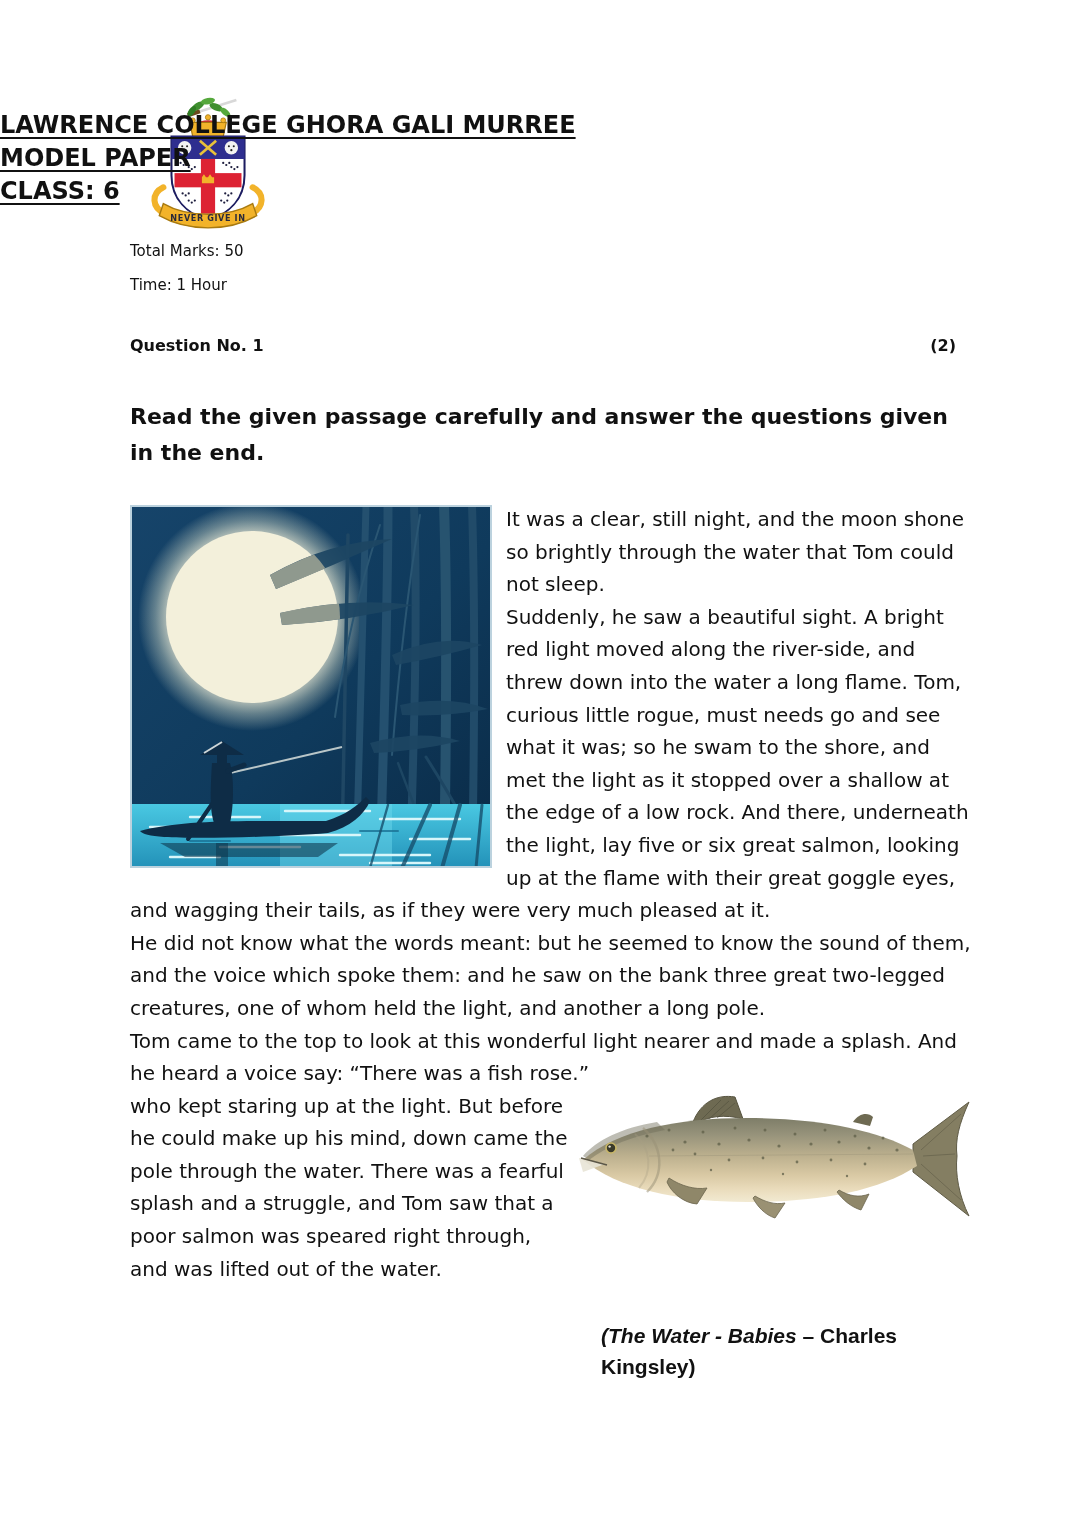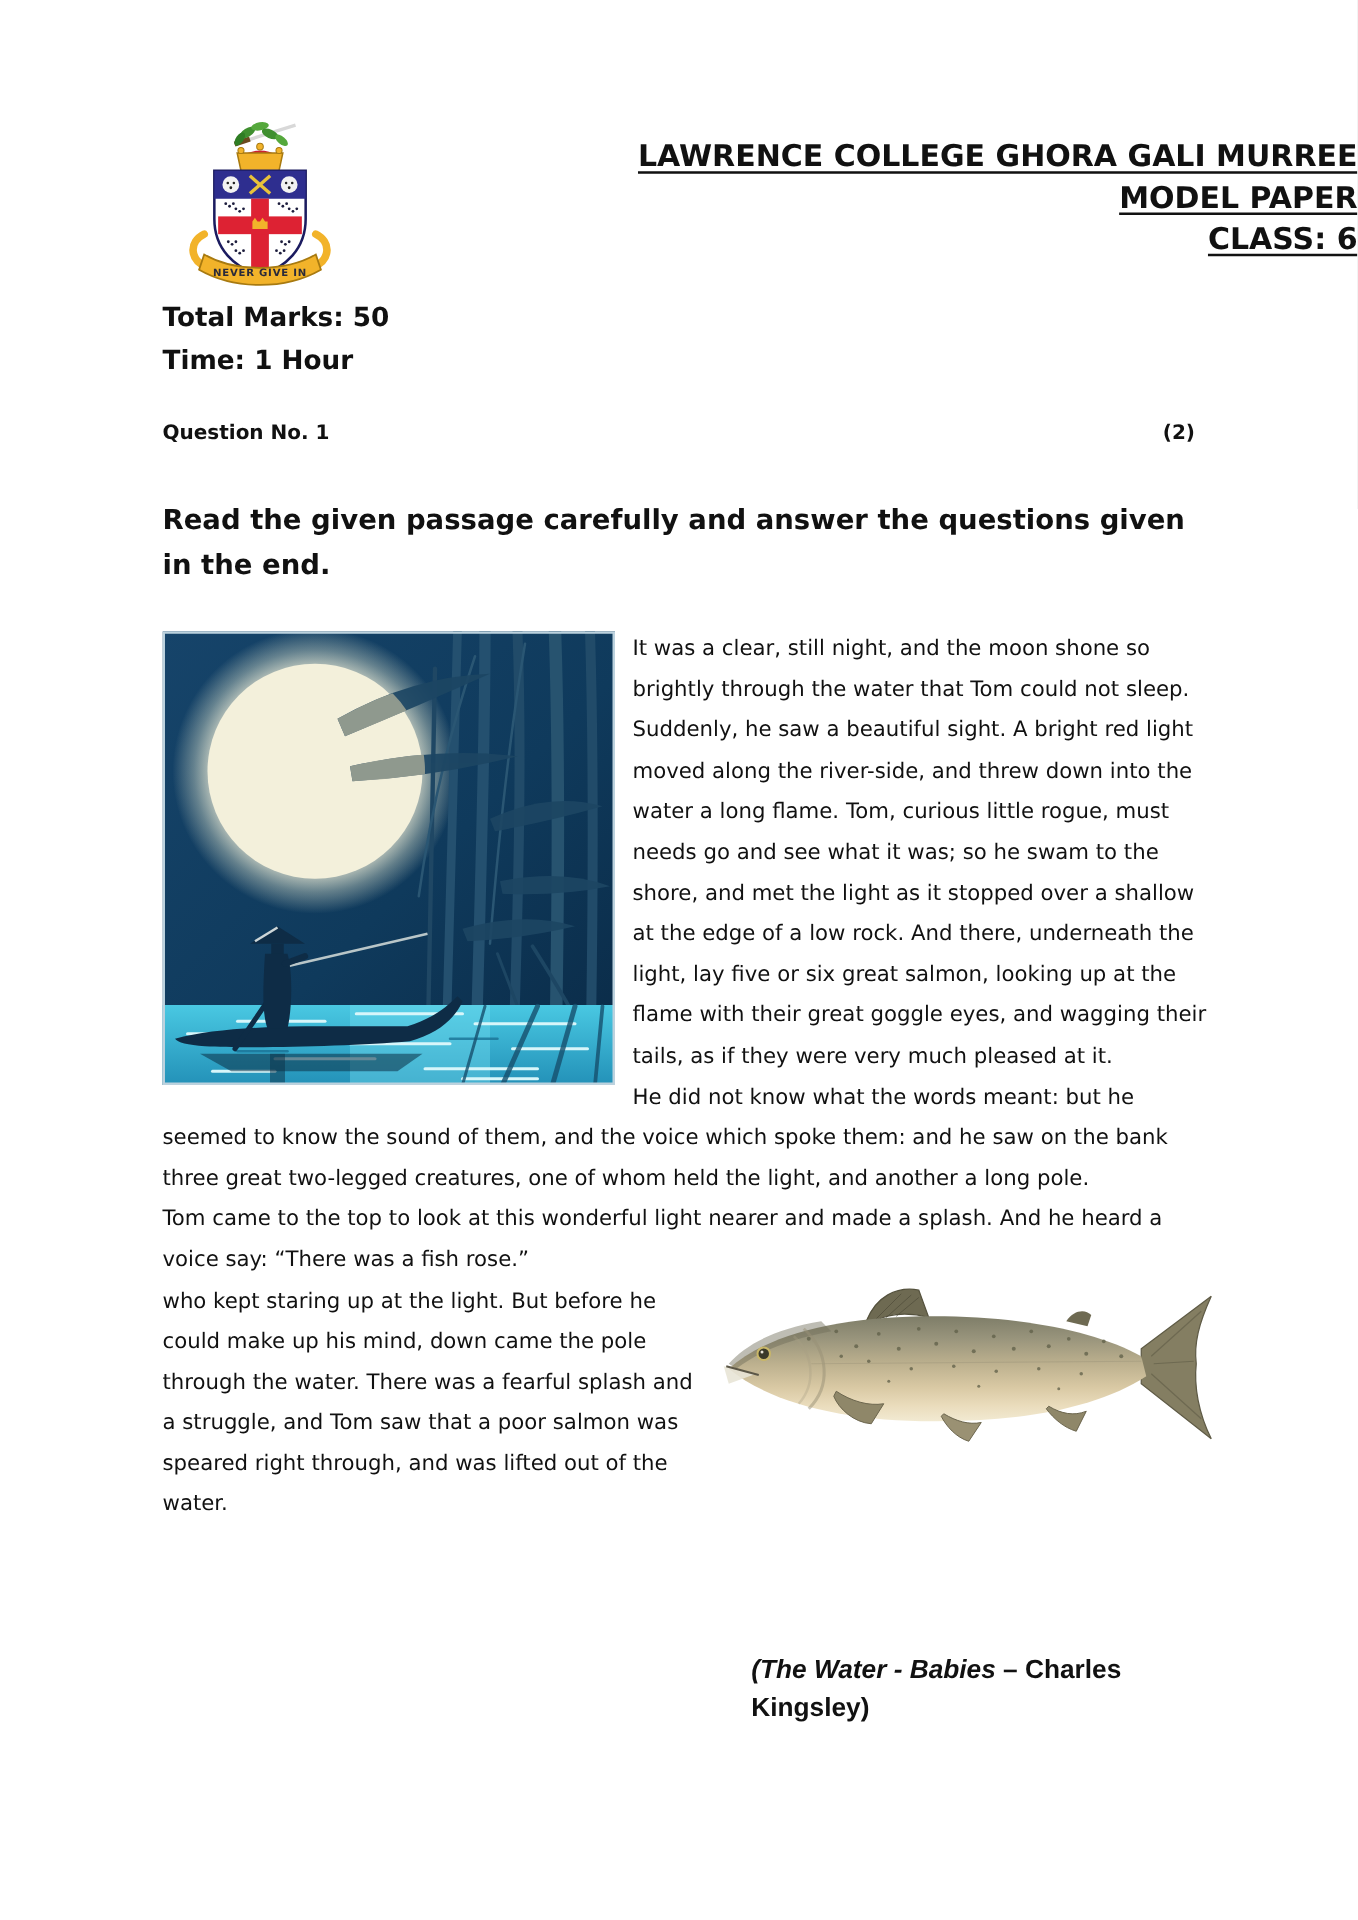--- a/index.html
+++ b/index.html
@@ -3,37 +3,37 @@
 <meta charset="utf-8">
 <style>
   html,body{margin:0;padding:0;background:#e9e9e9;}
   .page{
     position:relative;width:1086px;height:1536px;background:#ffffff;
     font-family:"DejaVu Sans",sans-serif;color:#111;overflow:hidden;
     margin:0 auto;
   }
   
   .crest{position:absolute;left:146px;top:96px;width:124px;height:138px;}
-  .titles{position:absolute;left:0;top:110px;width:100%;text-align:right;
+  .titles{position:absolute;left:0;top:110px;width:100%;text-align:left;
           font-weight:bold;}
   .titles .tline{height:33px;line-height:30px;}
   .titles .tline span{
     font-size:24px;text-decoration:underline;
     text-decoration-thickness:2px;text-underline-offset:4px;
   }
-  .meta{position:absolute;left:130px;font-weight:bold;font-size:21px;}
+  .meta{position:absolute;left:130px;font-weight:normal;font-size:15px;}
   .meta.total{top:242px;}
   .meta.time{top:276px;}
   .qrow{position:absolute;left:130px;top:336px;width:826px;display:flex;
         justify-content:space-between;font-weight:bold;font-size:16px;}
   .instruction{position:absolute;left:130px;top:399px;width:845px;
         font-weight:bold;font-size:22px;line-height:36px;}
   
   .passage{position:absolute;left:130px;top:503px;width:845px;
-        font-size:17px;line-height:32.6px;text-align:left;}
+        font-size:20px;line-height:32.6px;text-align:left;}
   .passage p{margin:0;}
   .moonfig{float:left;width:362px;height:363px;margin:2px 14px 6px 0;}
   .fishfig{float:right;width:398px;height:132px;margin:2px 0 4px 8px;}
   .moonfig svg,.fishfig svg,.crest svg{display:block;width:100%;height:100%;}
   
   .citation{position:absolute;left:601px;top:1320px;width:332px;
         font-family:"Liberation Sans",sans-serif;font-weight:bold;
         font-size:21px;line-height:31px;}
   .citation .cite-title{font-style:italic;text-align:right;}
 </style>

